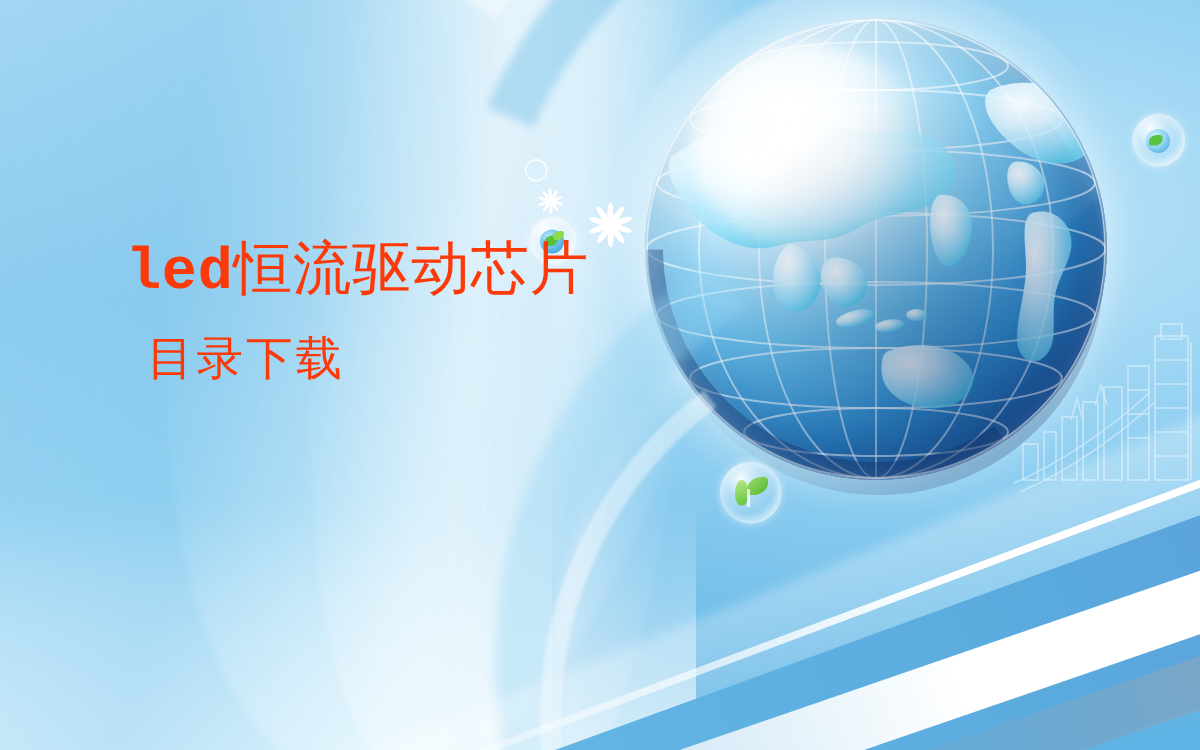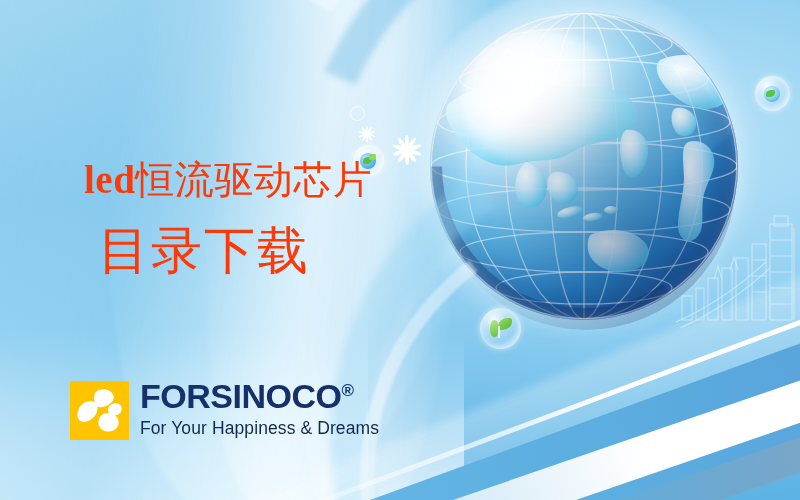--- a/index.html
+++ b/index.html
@@ -107,23 +107,23 @@
       background:linear-gradient(90deg,rgba(255,255,255,.65) 0%, #ffffff 30%, #ffffff 100%);}
   .bandGrey{left:560px;top:520px;width:560px;height:34px;transform:rotate(-19deg);
       background:linear-gradient(90deg,rgba(150,185,210,0) 0%, rgba(126,167,196,.85) 45%, rgba(96,140,180,.95) 100%);}
   .bandSoft{left:250px;top:500px;width:900px;height:180px;transform:rotate(-22deg);
       background:linear-gradient(180deg, rgba(255,255,255,.28) 0%, rgba(255,255,255,0) 100%);filter:blur(4px);}
 
   
   .headline{position:absolute;left:84px;top:160px;width:420px;color:#fc3a09;}
   .hl-line{white-space:nowrap;line-height:1;}
   .hl1{font-size:39px;font-weight:700;letter-spacing:.5px;}
-  .hl1 .latin{font-family:Liberation Serif, serif;font-weight:700;}
+  .hl1 .latin{font-family:Liberation Mono, monospace;font-weight:700;}
   .hl1 .cjk{font-family:Liberation Mono, monospace;font-weight:400;}
-  .hl2{font-size:51px;margin-top:22px;margin-left:14px;letter-spacing:2px;
+  .hl2{font-size:31px;margin-top:22px;margin-left:14px;letter-spacing:2px;
        font-family:"DejaVu Serif","Liberation Serif",serif;font-weight:400;}
 
   
   .logo{position:absolute;left:70px;top:381px;display:flex;align-items:flex-start;}
   .logo-mark{position:relative;width:59px;height:59px;background:#ffc400;flex:0 0 auto;}
   .logo-text{margin-left:11px;margin-top:-2px;}
   .logo-word{font-size:34px;font-weight:700;color:#16306a;letter-spacing:-0.5px;line-height:1;
       font-family:"Liberation Sans", sans-serif;white-space:nowrap;}
   .logo-word .reg{font-size:17px;vertical-align:super;letter-spacing:0;}
   .logo-tag{font-size:17.5px;color:#12294f;line-height:1;margin-top:7px;letter-spacing:.1px;
@@ -312,36 +312,14 @@
                 background:#59c441;"></div>
   </div>
 
   <div class="headline">
     <div class="hl-line hl1">
       <span class="latin">led</span><span class="cjk">恒流驱动芯片</span>
     </div>
     <div class="hl-line hl2">目录下载</div>
   </div>
 
-  <div class="logo">
-    <div class="logo-mark">
-      <svg width="59" height="59" viewBox="0 0 59 59">
-        <g fill="#ffffff">
-          <path d="M27.5 9.5 C34 6.5 41.5 9 43.5 14.5 C45 19 40.5 23.5 34.5 25.5
-                   C30 27 26 26 25 23 C23.8 19 23 12.5 27.5 9.5 Z"></path>
-          <path d="M16 21 C21.5 18.5 27 21.5 27.5 26.5 C28 32.5 23 39 16.5 40.5
-                   C11 41.8 7 38.5 7.5 33 C8 27 11 23 16 21 Z"></path>
-          <path d="M47.5 22.5 C51.5 23.5 53 28 50.5 31.5 C48 35 43 35.5 40 33
-                   C37 30.5 37.5 26 40.5 24 C42.8 22.5 45 22 47.5 22.5 Z"></path>
-          <path d="M34.5 32.5 C41 30.5 47.5 34 48.5 40 C49.5 46 44.5 51 37.5 50.5
-                   C31.5 50 27.5 45.5 28.5 40 C29.2 36 31.5 33.5 34.5 32.5 Z"></path>
-        </g>
-      </svg>
-    </div>
-    <div class="logo-text">
-      <div class="logo-word">
-        <span>FORSINOCO</span><span class="reg">®</span>
-      </div>
-      <div class="logo-tag">For Your Happiness &amp; Dreams</div>
-    </div>
-  </div>
 
 </div>
 
 </body></html>

